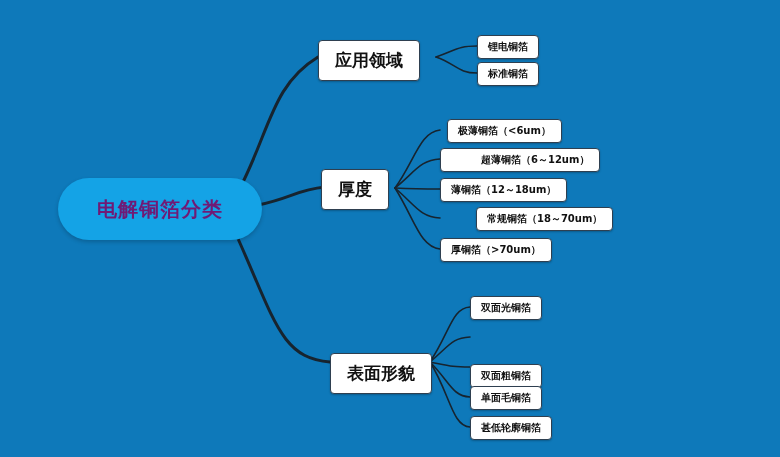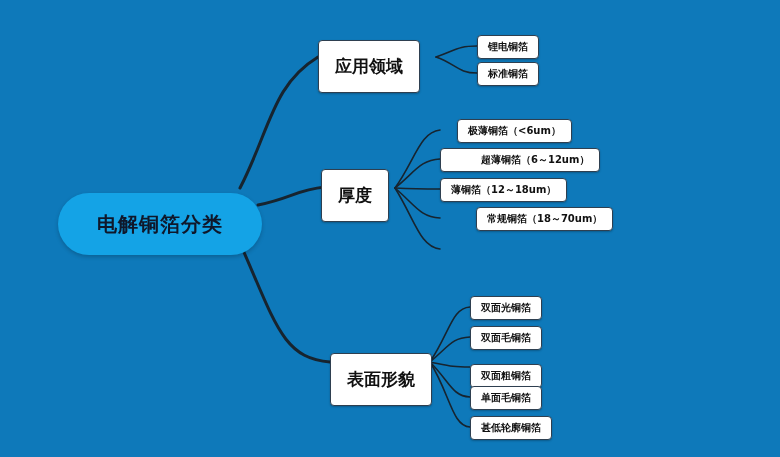--- a/index.html
+++ b/index.html
@@ -36,45 +36,44 @@
     justify-content: center;
   }
   .root-node {
     left: 58px;
     top: 178px;
     width: 204px;
     height: 62px;
     background: #14a3e6;
     border: none;
     border-radius: 31px;
-    color: #0f172a;
+    color: #701a75;
     font-size: 20px;
     font-weight: bold;
     letter-spacing: 1px;
     box-shadow: 0 2px 4px rgba(0,0,0,0.2);
-    margin-top: 15px;
   }
   .branch-node {
-    padding: 14px 16px;
+    padding: 8px 16px;
     font-size: 17px;
     font-weight: bold;
   }
   .leaf-node {
     padding: 4px 10px;
     font-size: 10px;
     font-weight: bold;
   }
   
   .b-app   { left: 318px; top: 40px;  }
   .b-thick { left: 321px; top: 169px; }
   .b-surf  { left: 330px; top: 345px; margin-top: 8px; }
   
   .l-app-0 { left: 477px; top: 35px;  }
   .l-app-1 { left: 477px; top: 62px;  }
-  .l-th-0  { left: 457px; top: 119px; }
+  .l-th-0  { left: 447px; top: 119px; }
   .l-th-1  { left: 440px; top: 148px; padding-left: 40px; }
   .l-th-2  { left: 440px; top: 178px; }
   .l-th-3  { left: 440px; top: 207px; margin-left: 36px; }
   .l-th-4  { left: 440px; top: 238px; }
   .l-su-0  { left: 470px; top: 296px; }
   .l-su-1  { left: 470px; top: 326px; }
   .l-su-2  { left: 470px; top: 364px; }
   .l-su-3  { left: 470px; top: 386px; }
   .l-su-4  { left: 470px; top: 416px; }
 </style>
@@ -109,21 +108,21 @@
 
   <div class="node branch-node b-app">应用领域</div>
   <div class="node leaf-node l-app-0">锂电铜箔</div>
   <div class="node leaf-node l-app-1">标准铜箔</div>
 
   <div class="node branch-node b-thick">厚度</div>
   <div class="node leaf-node l-th-0">极薄铜箔（&lt;6um）</div>
   <div class="node leaf-node l-th-1">超薄铜箔（6～12um）</div>
   <div class="node leaf-node l-th-2">薄铜箔（12～18um）</div>
   <div class="node leaf-node l-th-3">常规铜箔（18～70um）</div>
+  <div class="node leaf-node l-th-4">厚铜箔（&gt;70um）</div>
 
   <div class="node branch-node b-surf">表面形貌</div>
   <div class="node leaf-node l-su-0">双面光铜箔</div>
-  <div class="node leaf-node l-su-1">双面毛铜箔</div>
   <div class="node leaf-node l-su-2">双面粗铜箔</div>
   <div class="node leaf-node l-su-3">单面毛铜箔</div>
   <div class="node leaf-node l-su-4">甚低轮廓铜箔</div>
 
 </div>
 
 </body></html>

